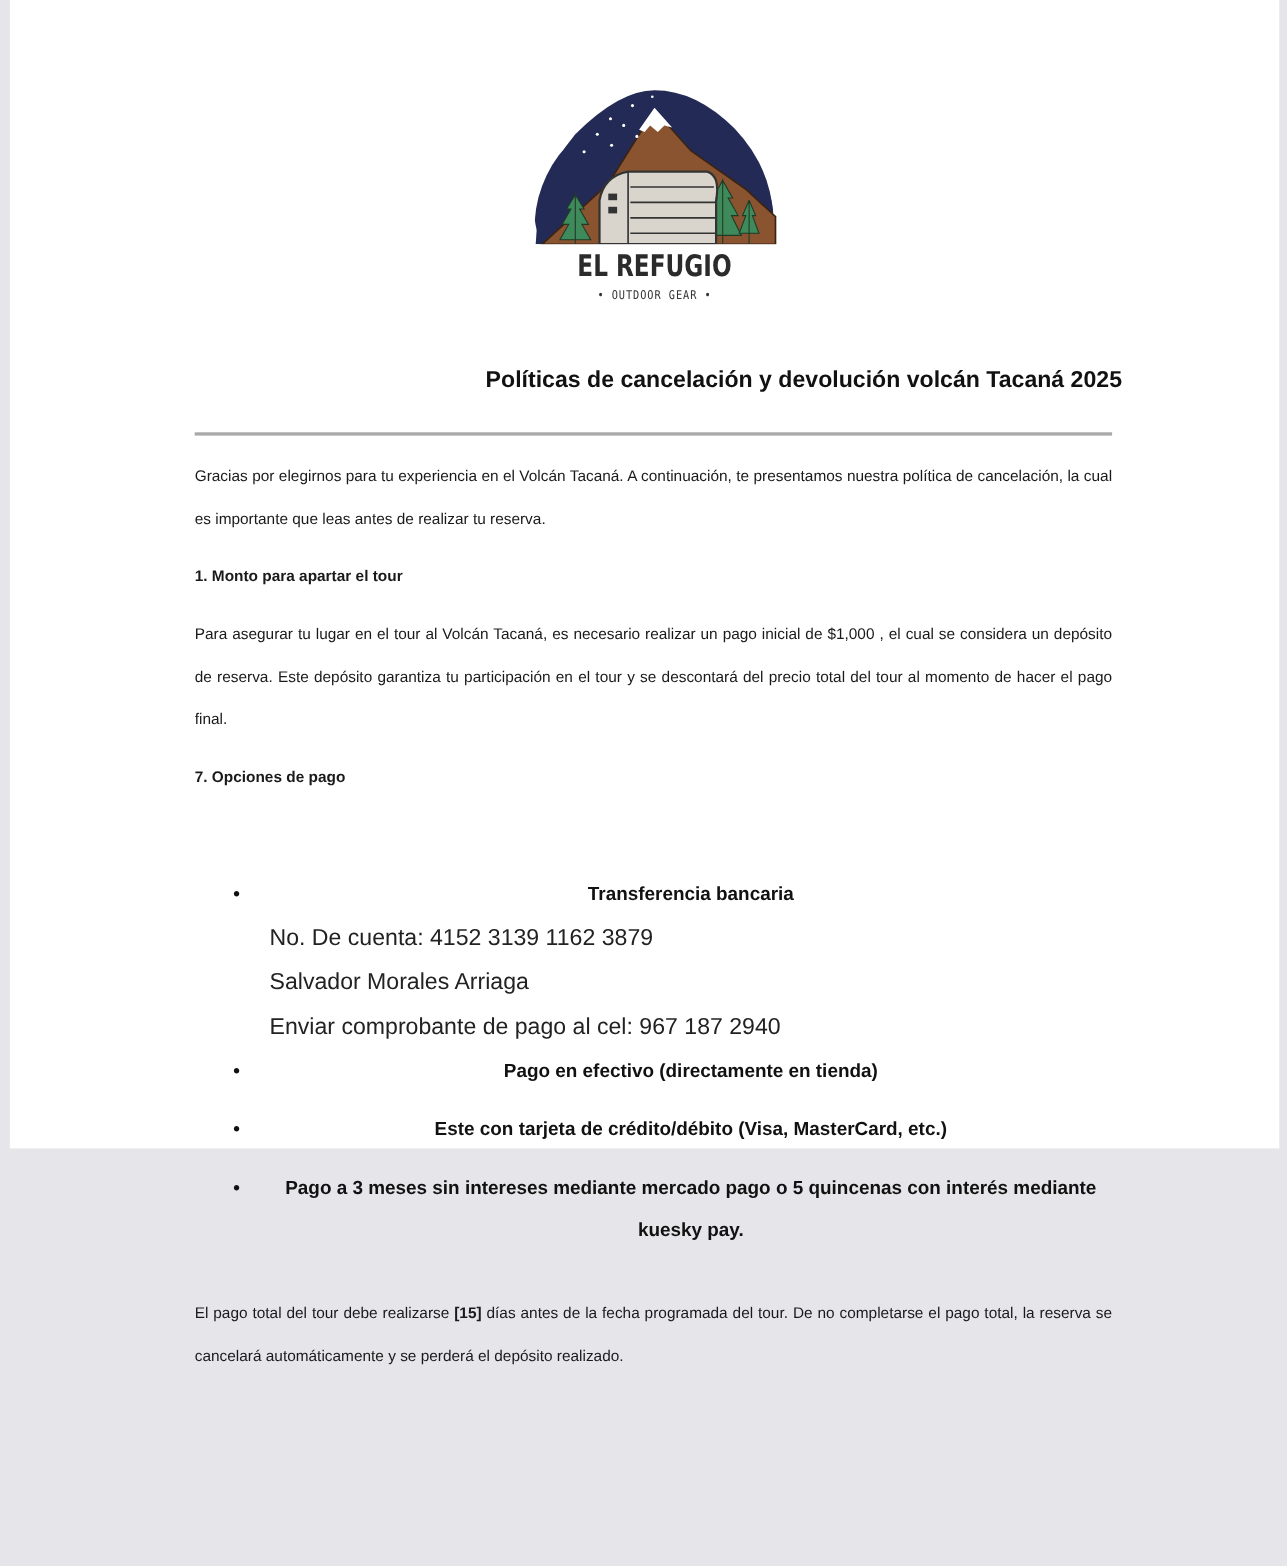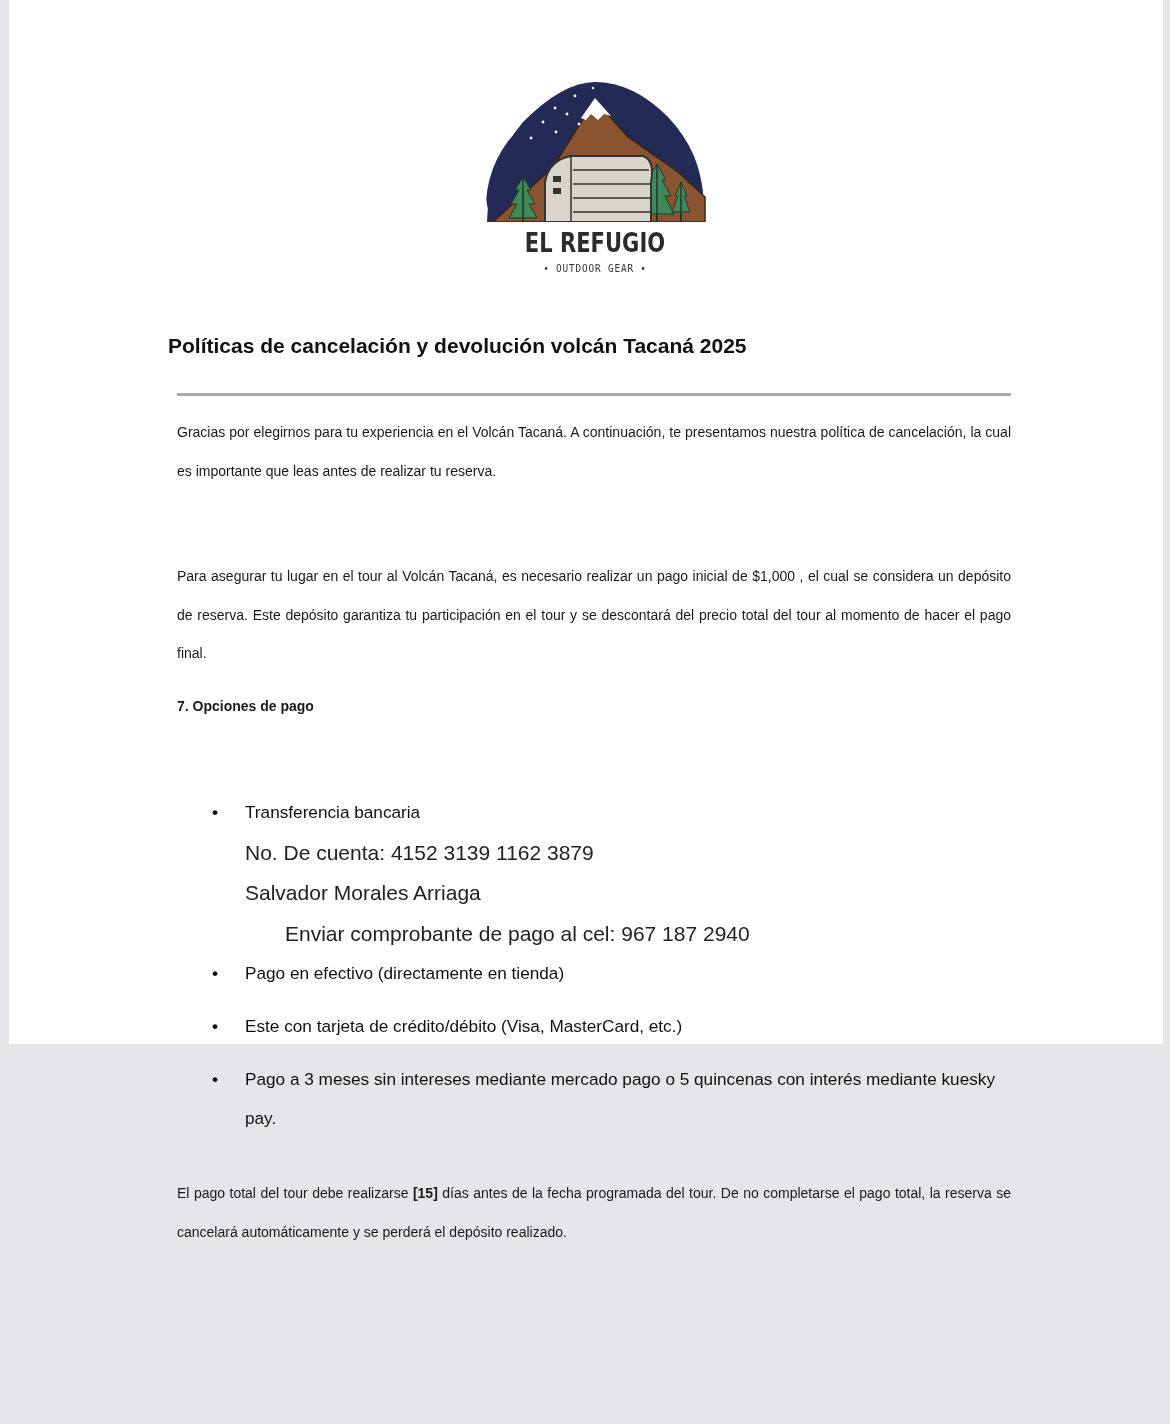--- a/index.html
+++ b/index.html
@@ -21,38 +21,38 @@
       font-family: "DejaVu Sans", sans-serif; font-weight: bold;
       font-size: 27px; letter-spacing: 0px; color: #2b2b2b;
       transform: scaleX(0.78); transform-origin: center;
     }
     .logo-sub {
       position: absolute; left: 0; right: 0; top: 190px; text-align: center;
       font-family: "DejaVu Sans Mono", monospace; font-size: 11px;
       letter-spacing: 1px; color: #333; transform: scaleX(0.85);
     }
     .doc-title {
-      position: absolute; left: 159px; width: 852px; top: 334px; text-align: left;
+      position: absolute; left: 159px; width: 852px; top: 334px; text-align: right;
       font-family: "Liberation Sans", sans-serif; font-weight: bold; font-size: 21px;
       color: #111;
     }
     .rule {
       position: absolute; left: 168px; width: 834px; top: 393px; height: 3px;
       background: #a9a9a9;
     }
     .text {
       position: absolute; left: 168px; width: 834px;
       font-family: "Liberation Sans", sans-serif; font-size: 14px; color: #1a1a1a;
       line-height: 38.5px;
     }
     .justify { text-align: justify; text-align-last: left; }
     .bold { font-weight: bold; }
     .bullet-row { position: absolute; left: 200px; width: 802px; font-family: "Liberation Sans", sans-serif; font-size: 17.2px; color: #111; line-height: 38.5px; }
     .bullet-dot { position: absolute; left: 0; top: 0; width: 12px; text-align: center; font-weight: bold; }
-    .bullet-text { position: absolute; left: 36px; right: 0; top: 0; font-weight: normal; }
+    .bullet-text { position: absolute; left: 36px; right: 0; top: 0; font-weight: bold; text-align: center; }
     .sub-line { position: absolute; left: 236px; font-family: "Liberation Sans", sans-serif; font-size: 21px; color: #222; }
   </style>
 </head>
 <body>
 
 <div class="page">
 
   <div class="logo">
     <svg width="224" height="160" viewBox="0 0 224 160">
       <defs>
@@ -93,31 +93,32 @@
     </svg>
     <div class="logo-title">EL REFUGIO</div>
     <div class="logo-sub">• OUTDOOR GEAR •</div>
   </div>
 
   <div class="doc-title">Políticas de cancelación y devolución volcán Tacaná 2025</div>
   <div class="rule"></div>
 
   <div class="text justify" style="top:413px;">Gracias por elegirnos para tu experiencia en el Volcán Tacaná. A continuación, te presentamos nuestra política de cancelación, la cual es importante que leas antes de realizar tu reserva.</div>
 
+  <div class="text bold" style="top:504px;">1. Monto para apartar el tour</div>
   <div class="text justify" style="top:557px;">Para asegurar tu lugar en el tour al Volcán Tacaná, es necesario realizar un pago inicial de $1,000 , el cual se considera un depósito de reserva. Este depósito garantiza tu participación en el tour y se descontará del precio total del tour al momento de hacer el pago final.</div>
 
   <div class="text bold" style="top:687px;">7. Opciones de pago</div>
 
   <div class="bullet-row" style="top:793px;">
     <span class="bullet-dot">•</span>
     <span class="bullet-text">Transferencia bancaria</span>
   </div>
   <div class="sub-line" style="top:841px;">No. De cuenta: 4152 3139 1162 3879</div>
   <div class="sub-line" style="top:881px;">Salvador Morales Arriaga</div>
-  <div class="sub-line" style="top:922px;margin-left:40px;">Enviar comprobante de pago al cel: 967 187 2940</div>
+  <div class="sub-line" style="top:922px;">Enviar comprobante de pago al cel: 967 187 2940</div>
 
   <div class="bullet-row" style="top:954px;">
     <span class="bullet-dot">•</span>
     <span class="bullet-text">Pago en efectivo (directamente en tienda)</span>
   </div>
 
   <div class="bullet-row" style="top:1007px;">
     <span class="bullet-dot">•</span>
     <span class="bullet-text">Este con tarjeta de crédito/débito (Visa, MasterCard, etc.)</span>
   </div>

